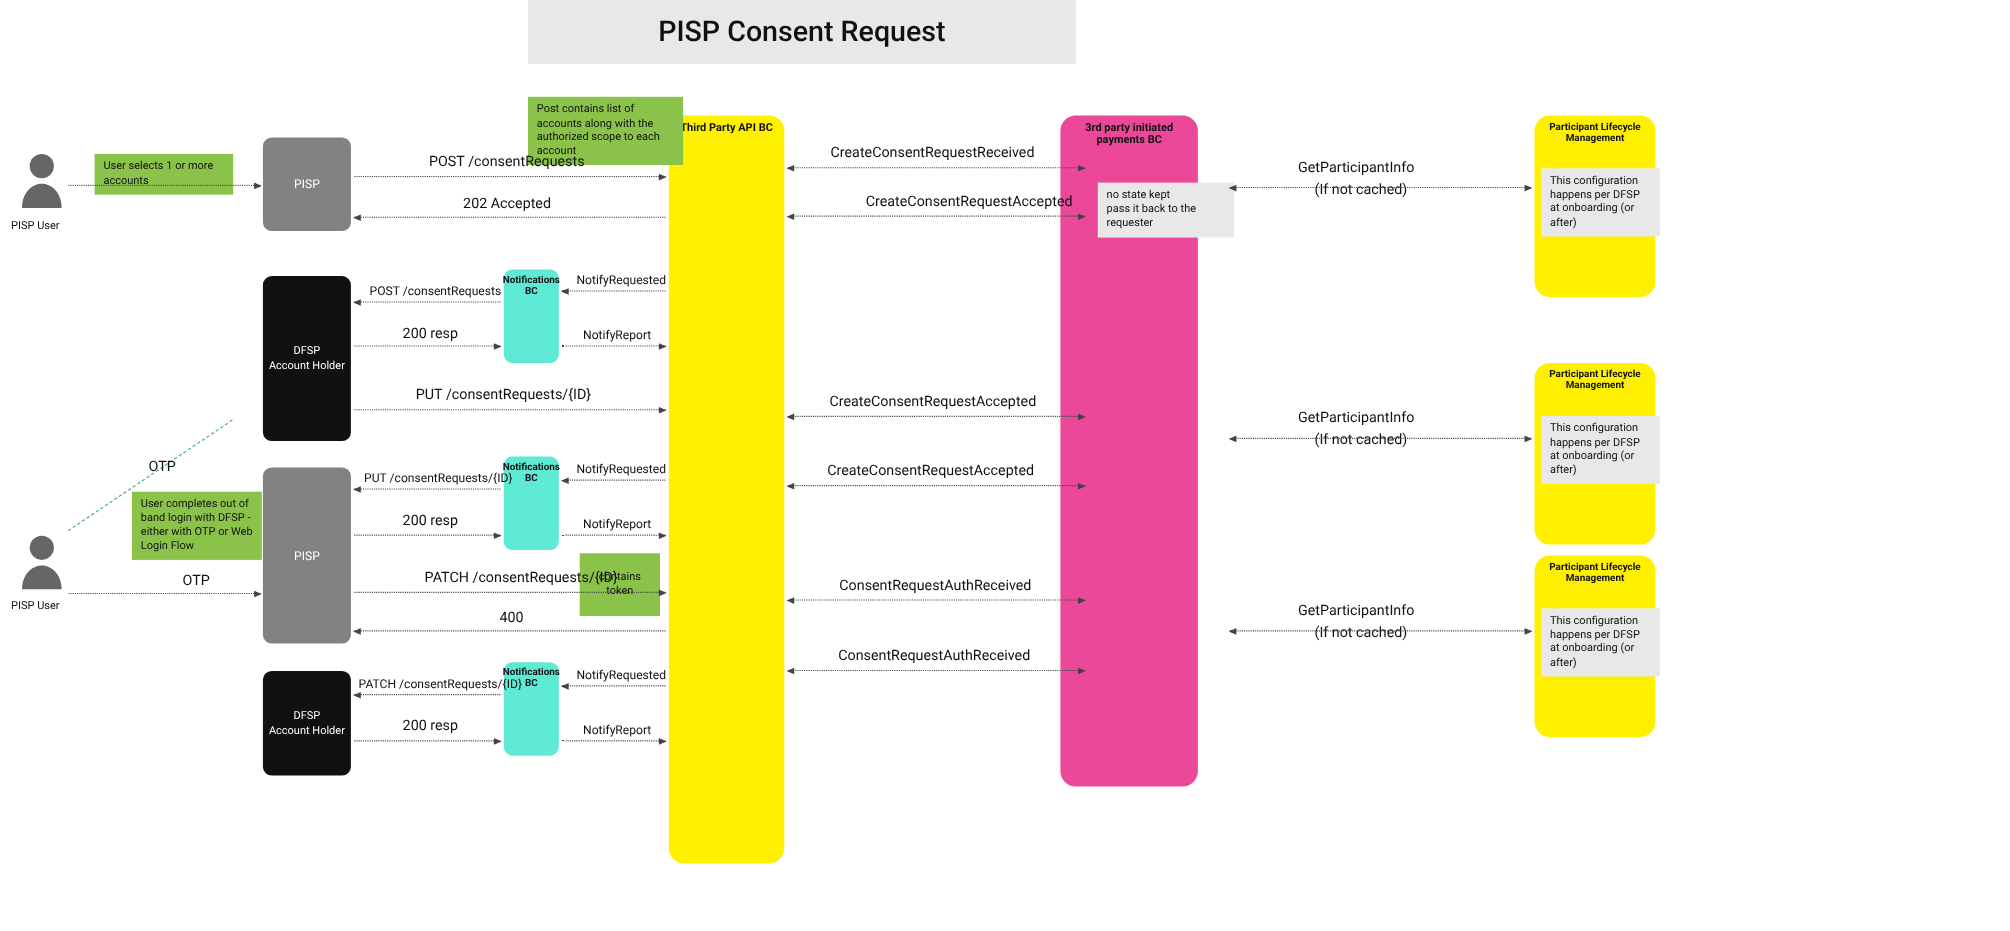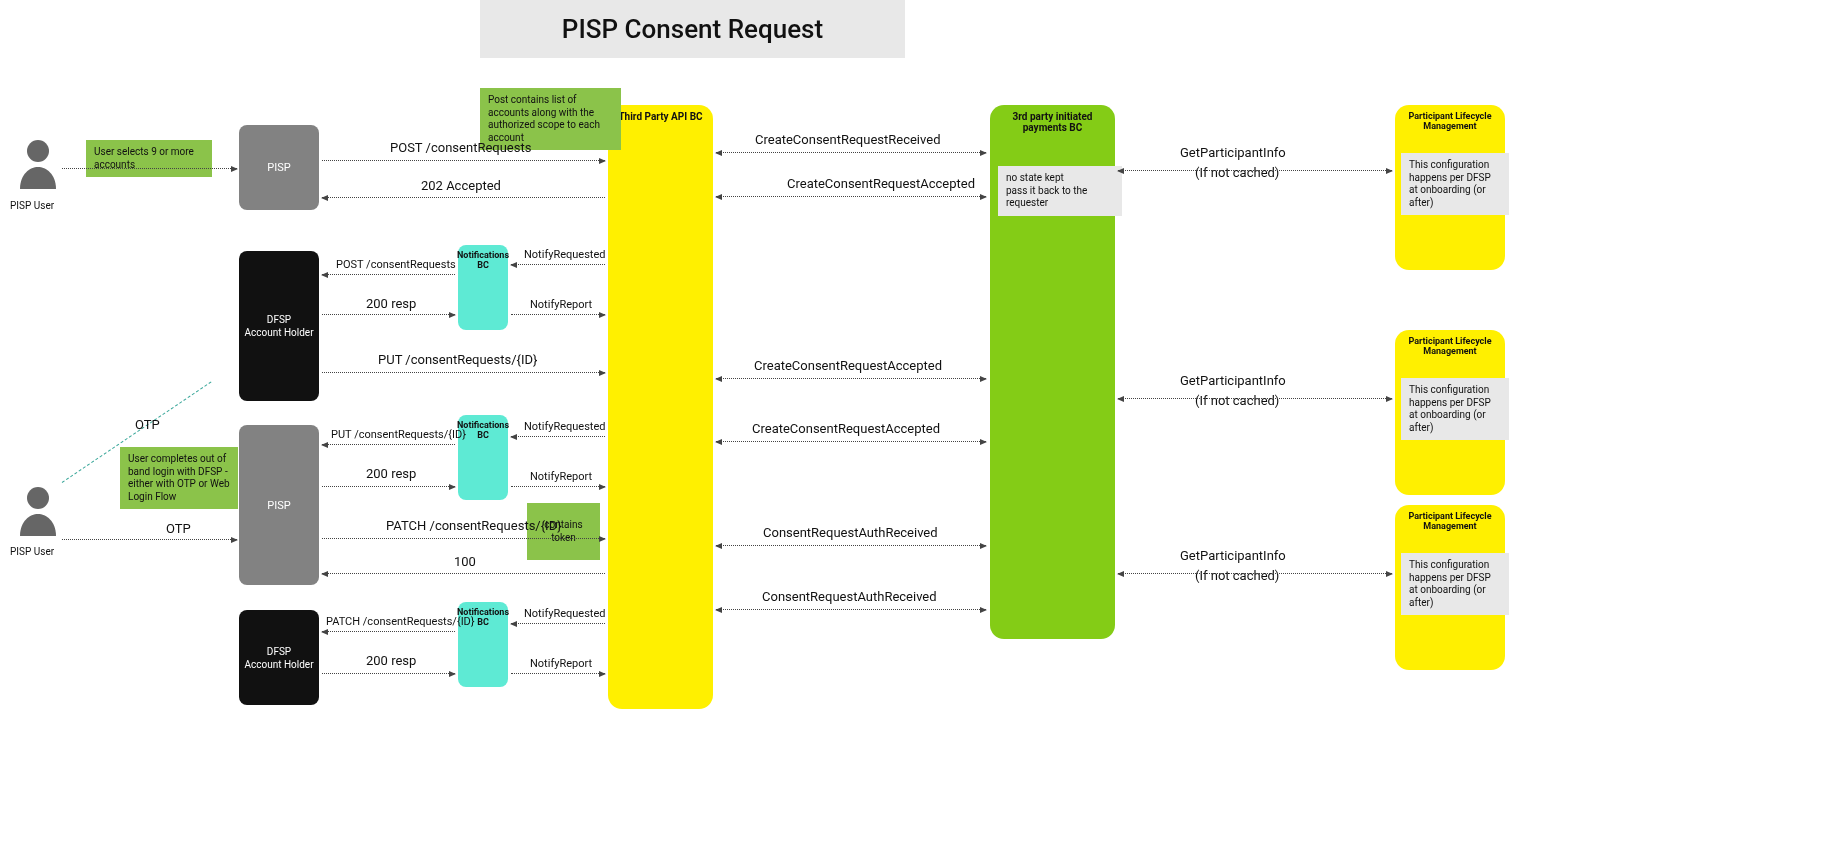--- a/index.html
+++ b/index.html
@@ -1,17 +1,17 @@
 <!DOCTYPE html>
 <html><head>
 <meta charset="utf-8">
 <style>
   html,body{margin:0;padding:0;font-family:-apple-system,BlinkMacSystemFont,"Segoe UI",Roboto,Helvetica,Arial,sans-serif;font-size:12px;color:#111;background:#fff}
   .canvas{position:relative;width:1827px;height:846px}
-  .title-bar{position:absolute;left:480px;top:0;width:425px;height:58px;background:#e8e8e8;display:flex;align-items:center;justify-content:center;font-size:26px;font-weight:500}
+  .title-bar{position:absolute;left:480px;top:0;width:498px;height:58px;background:#e8e8e8;display:flex;align-items:center;justify-content:center;font-size:26px;font-weight:500}
   .lane{position:absolute;border-radius:14px}
   .lane-label{position:absolute;top:6px;left:0;width:100%;text-align:center;font-size:10px;font-weight:700}
   .green-note{position:absolute;background:#8bc34a;padding:6px 8px;font-size:10px;line-height:1.25;max-width:125px}
   .grey-note{position:absolute;background:#e8e8e8;padding:6px 8px;font-size:10px;line-height:1.25;max-width:115px}
   .actor{position:absolute}
   .actor-label{position:absolute;font-size:10px;text-align:left}
   .pisp-box{position:absolute;width:80px;height:85px;background:#828282;border-radius:8px;display:flex;align-items:center;justify-content:center;color:#fff;font-size:11px}
   .dfsp-box{position:absolute;width:80px;height:150px;background:#111;border-radius:8px;color:#fff;display:flex;align-items:center;justify-content:center;text-align:center;font-size:10px;line-height:1.3}
   .notif-box{position:absolute;width:50px;height:85px;background:#5eead4;border-radius:8px;display:flex;align-items:flex-start;justify-content:center;text-align:center;font-size:9px;font-weight:700;padding-top:6px;box-sizing:border-box;line-height:1.1}
   .msg-label{position:absolute;font-size:13px;text-align:center;white-space:nowrap}
@@ -22,24 +22,24 @@
   .arrow.l::before{left:-1px;border-right:7px solid #444}
   .teal-line{position:absolute;border-top:1px dashed #3aa79a}
 </style>
 </head>
 <body>
 
 <div class="canvas">
 
   <div class="title-bar">PISP Consent Request</div>
 
-  <div class="lane" style="left:608px;top:105px;width:105px;height:604px;background:#fff000">
+  <div class="lane" style="left:608px;top:105px;width:105px;height:680px;background:#fff000">
     <div class="lane-label">Third Party API BC</div>
   </div>
-  <div class="lane" style="left:990px;top:105px;width:125px;height:534px;background:#84cc16">
+  <div class="lane" style="left:964px;top:105px;width:125px;height:610px;background:#ec4899">
     <div class="lane-label" style="padding:0 4px;box-sizing:border-box">3rd party initiated payments BC</div>
   </div>
 
   <div class="lane" style="left:1395px;top:105px;width:110px;height:165px;background:#fff000">
     <div class="lane-label" style="padding:0 4px;box-sizing:border-box;font-size:9px">Participant Lifecycle Management</div>
   </div>
   <div class="grey-note" style="left:1401px;top:153px;width:92px">This configuration happens per DFSP at onboarding (or after)</div>
 
   <div class="lane" style="left:1395px;top:330px;width:110px;height:165px;background:#fff000">
     <div class="lane-label" style="padding:0 4px;box-sizing:border-box;font-size:9px">Participant Lifecycle Management</div>
@@ -60,21 +60,21 @@
   <div class="actor-label" style="left:10px;top:200px;width:60px">PISP User</div>
 
   <div class="actor" style="left:18px;top:484px">
     <svg width="40" height="52" viewBox="0 0 40 52">
         <circle cx="20" cy="14" r="11" fill="#666"></circle>
         <path d="M2 52c0-15 10-22 18-22s18 7 18 22z" fill="#666"></path>
       </svg>
   </div>
   <div class="actor-label" style="left:10px;top:546px;width:60px">PISP User</div>
 
-  <div class="green-note" style="left:86px;top:140px;width:110px">User selects 9 or more accounts</div>
+  <div class="green-note" style="left:86px;top:140px;width:110px">User selects 1 or more accounts</div>
   <div class="green-note" style="left:120px;top:447px;width:102px">User completes out of band login with DFSP - either with OTP or Web Login Flow</div>
   <div class="green-note" style="left:480px;top:88px;width:130px">Post contains list of accounts along with the authorized scope to each account</div>
   <div class="green-note" style="left:527px;top:503px;width:65px;text-align:center;padding:16px 4px">contains token</div>
 
   <div class="grey-note" style="left:998px;top:166px;width:108px;white-space:pre-line">no state kept
 pass it back to the requester</div>
 
   <div class="pisp-box" style="left:239px;top:125px">PISP</div>
   <div class="dfsp-box" style="left:239px;top:251px;white-space:pre-line">DFSP
 Account Holder</div>
@@ -133,21 +133,21 @@
   <div class="arrow r" style="left:511px;top:486px;width:94px"></div>
 
   <div class="teal-line" style="left:62px;top:482px;width:180px;transform:rotate(-34deg);transform-origin:left center"></div>
   <div class="msg-label" style="left:135px;top:417px;font-size:13px">OTP</div>
 
   <div class="msg-label" style="left:166px;top:521px">OTP</div>
   <div class="arrow r" style="left:62px;top:539px;width:175px"></div>
 
   <div class="msg-label" style="left:386px;top:518px">PATCH /consentRequests/{ID}</div>
   <div class="arrow r" style="left:322px;top:538px;width:283px"></div>
-  <div class="msg-label" style="left:454px;top:554px">100</div>
+  <div class="msg-label" style="left:454px;top:554px">400</div>
   <div class="arrow l" style="left:322px;top:573px;width:283px"></div>
 
   <div class="msg-label" style="left:763px;top:525px">ConsentRequestAuthReceived</div>
   <div class="arrow l r" style="left:716px;top:545px;width:270px"></div>
   <div class="msg-label" style="left:762px;top:589px">ConsentRequestAuthReceived</div>
   <div class="arrow l r" style="left:716px;top:609px;width:270px"></div>
 
   <div class="msg-label" style="left:1180px;top:548px">GetParticipantInfo</div>
   <div class="msg-label" style="left:1195px;top:568px">(If not cached)</div>
   <div class="arrow l r" style="left:1118px;top:573px;width:274px"></div>

